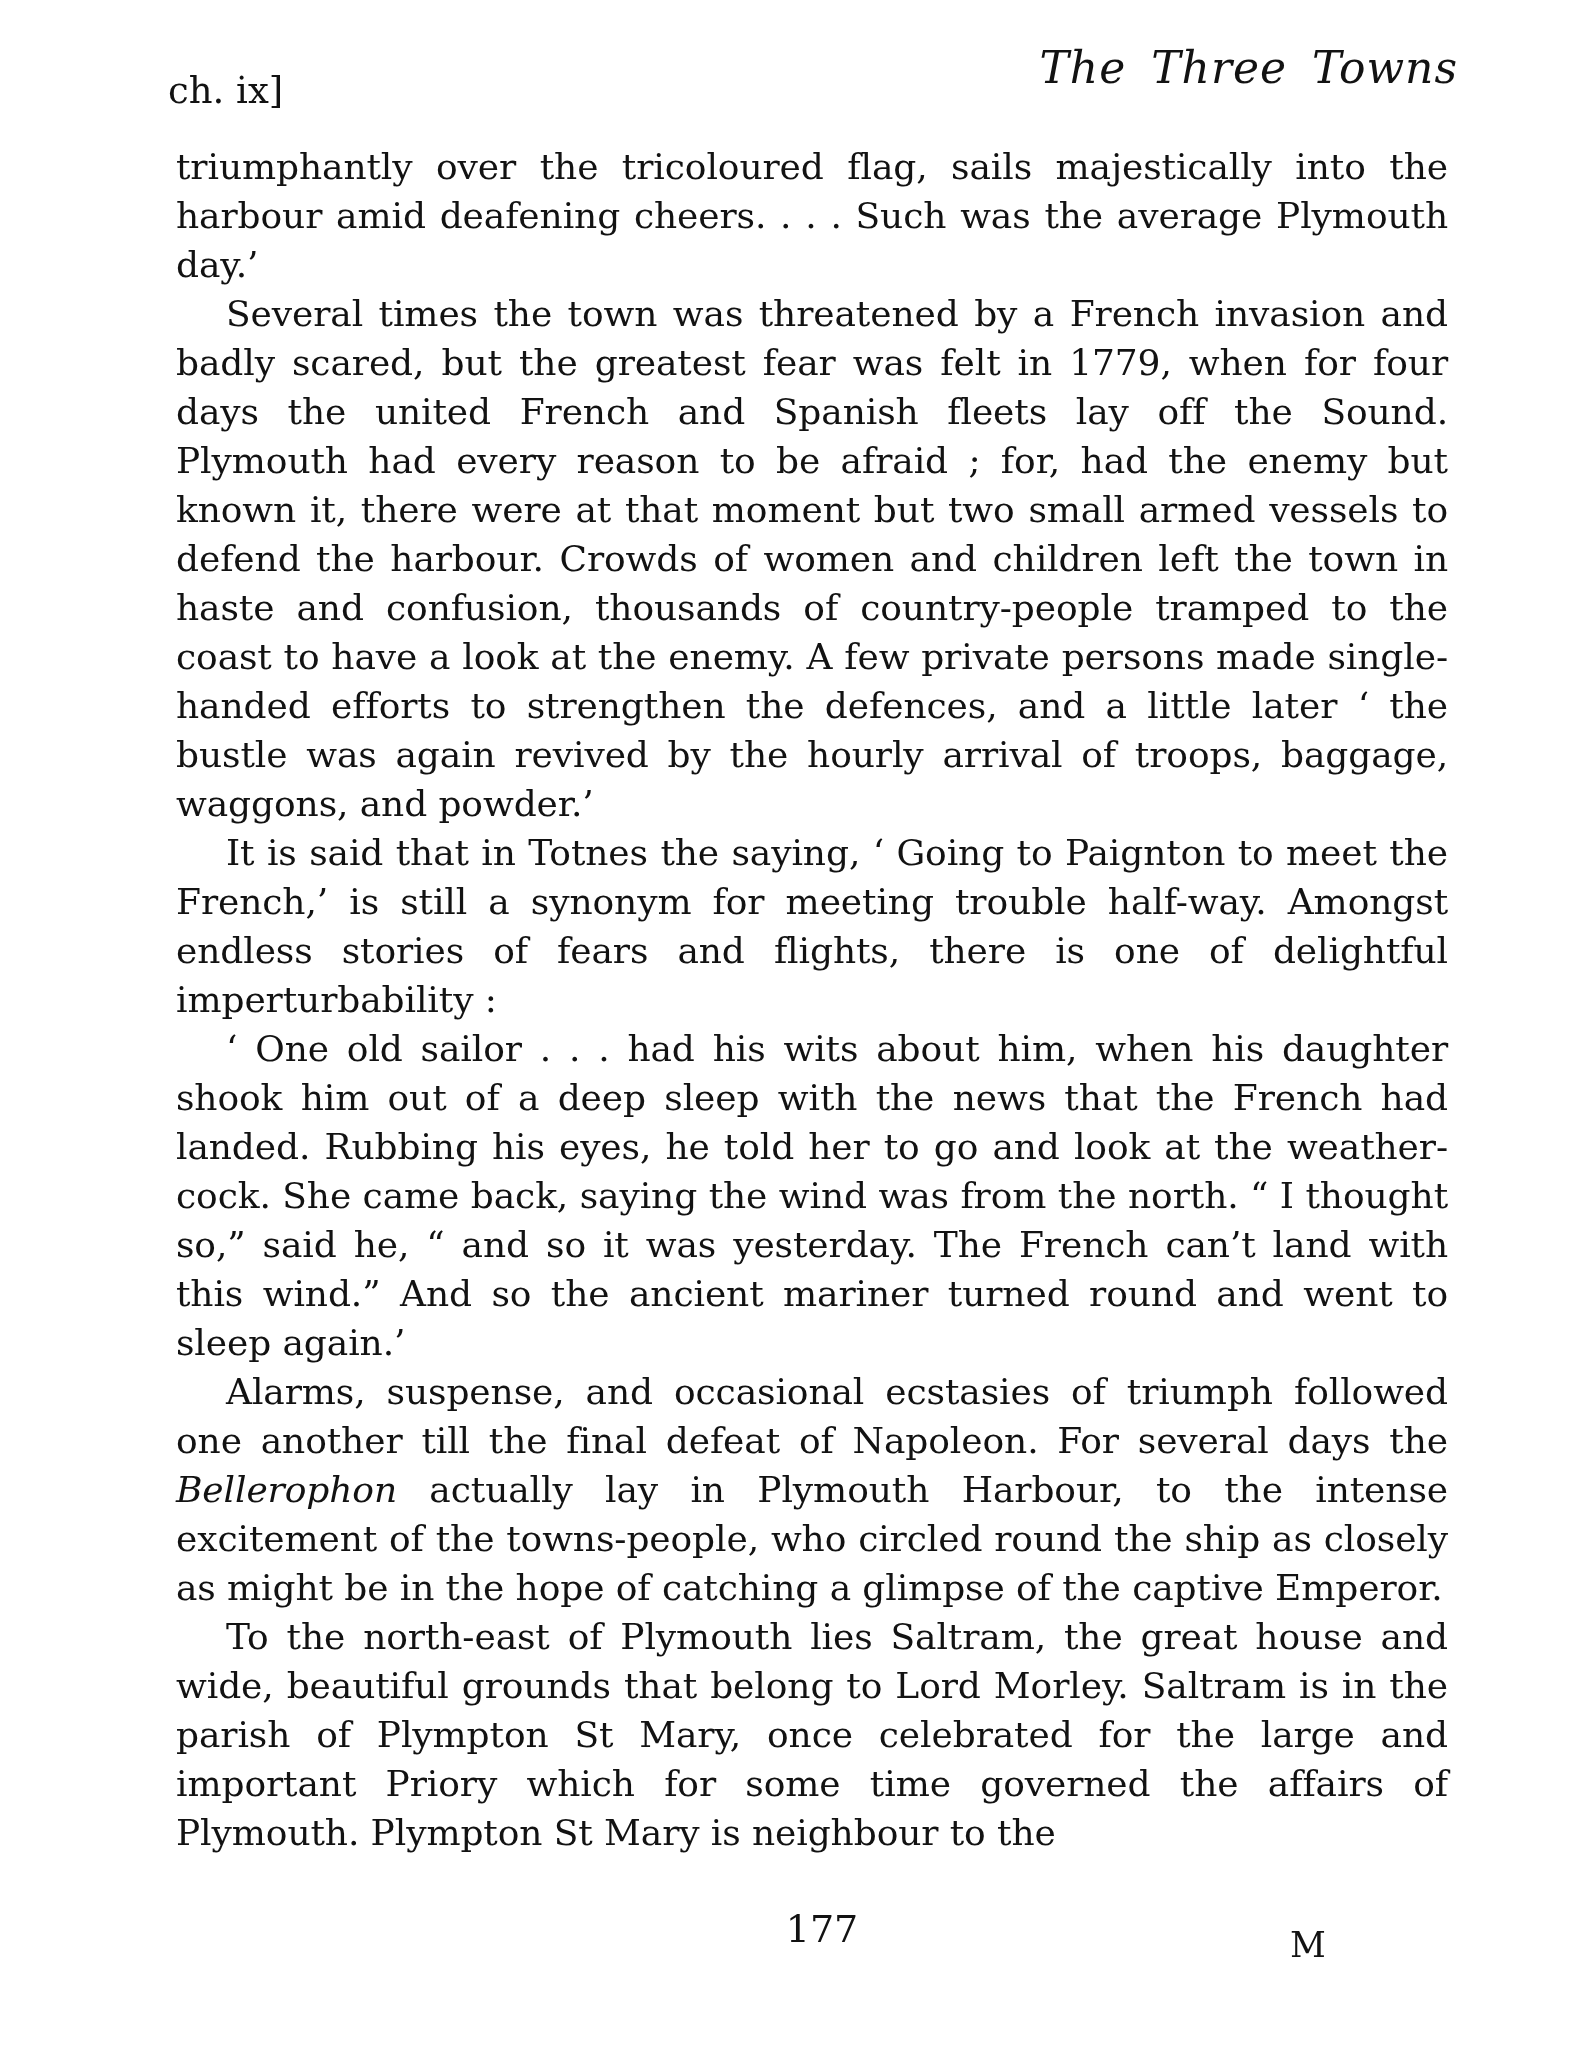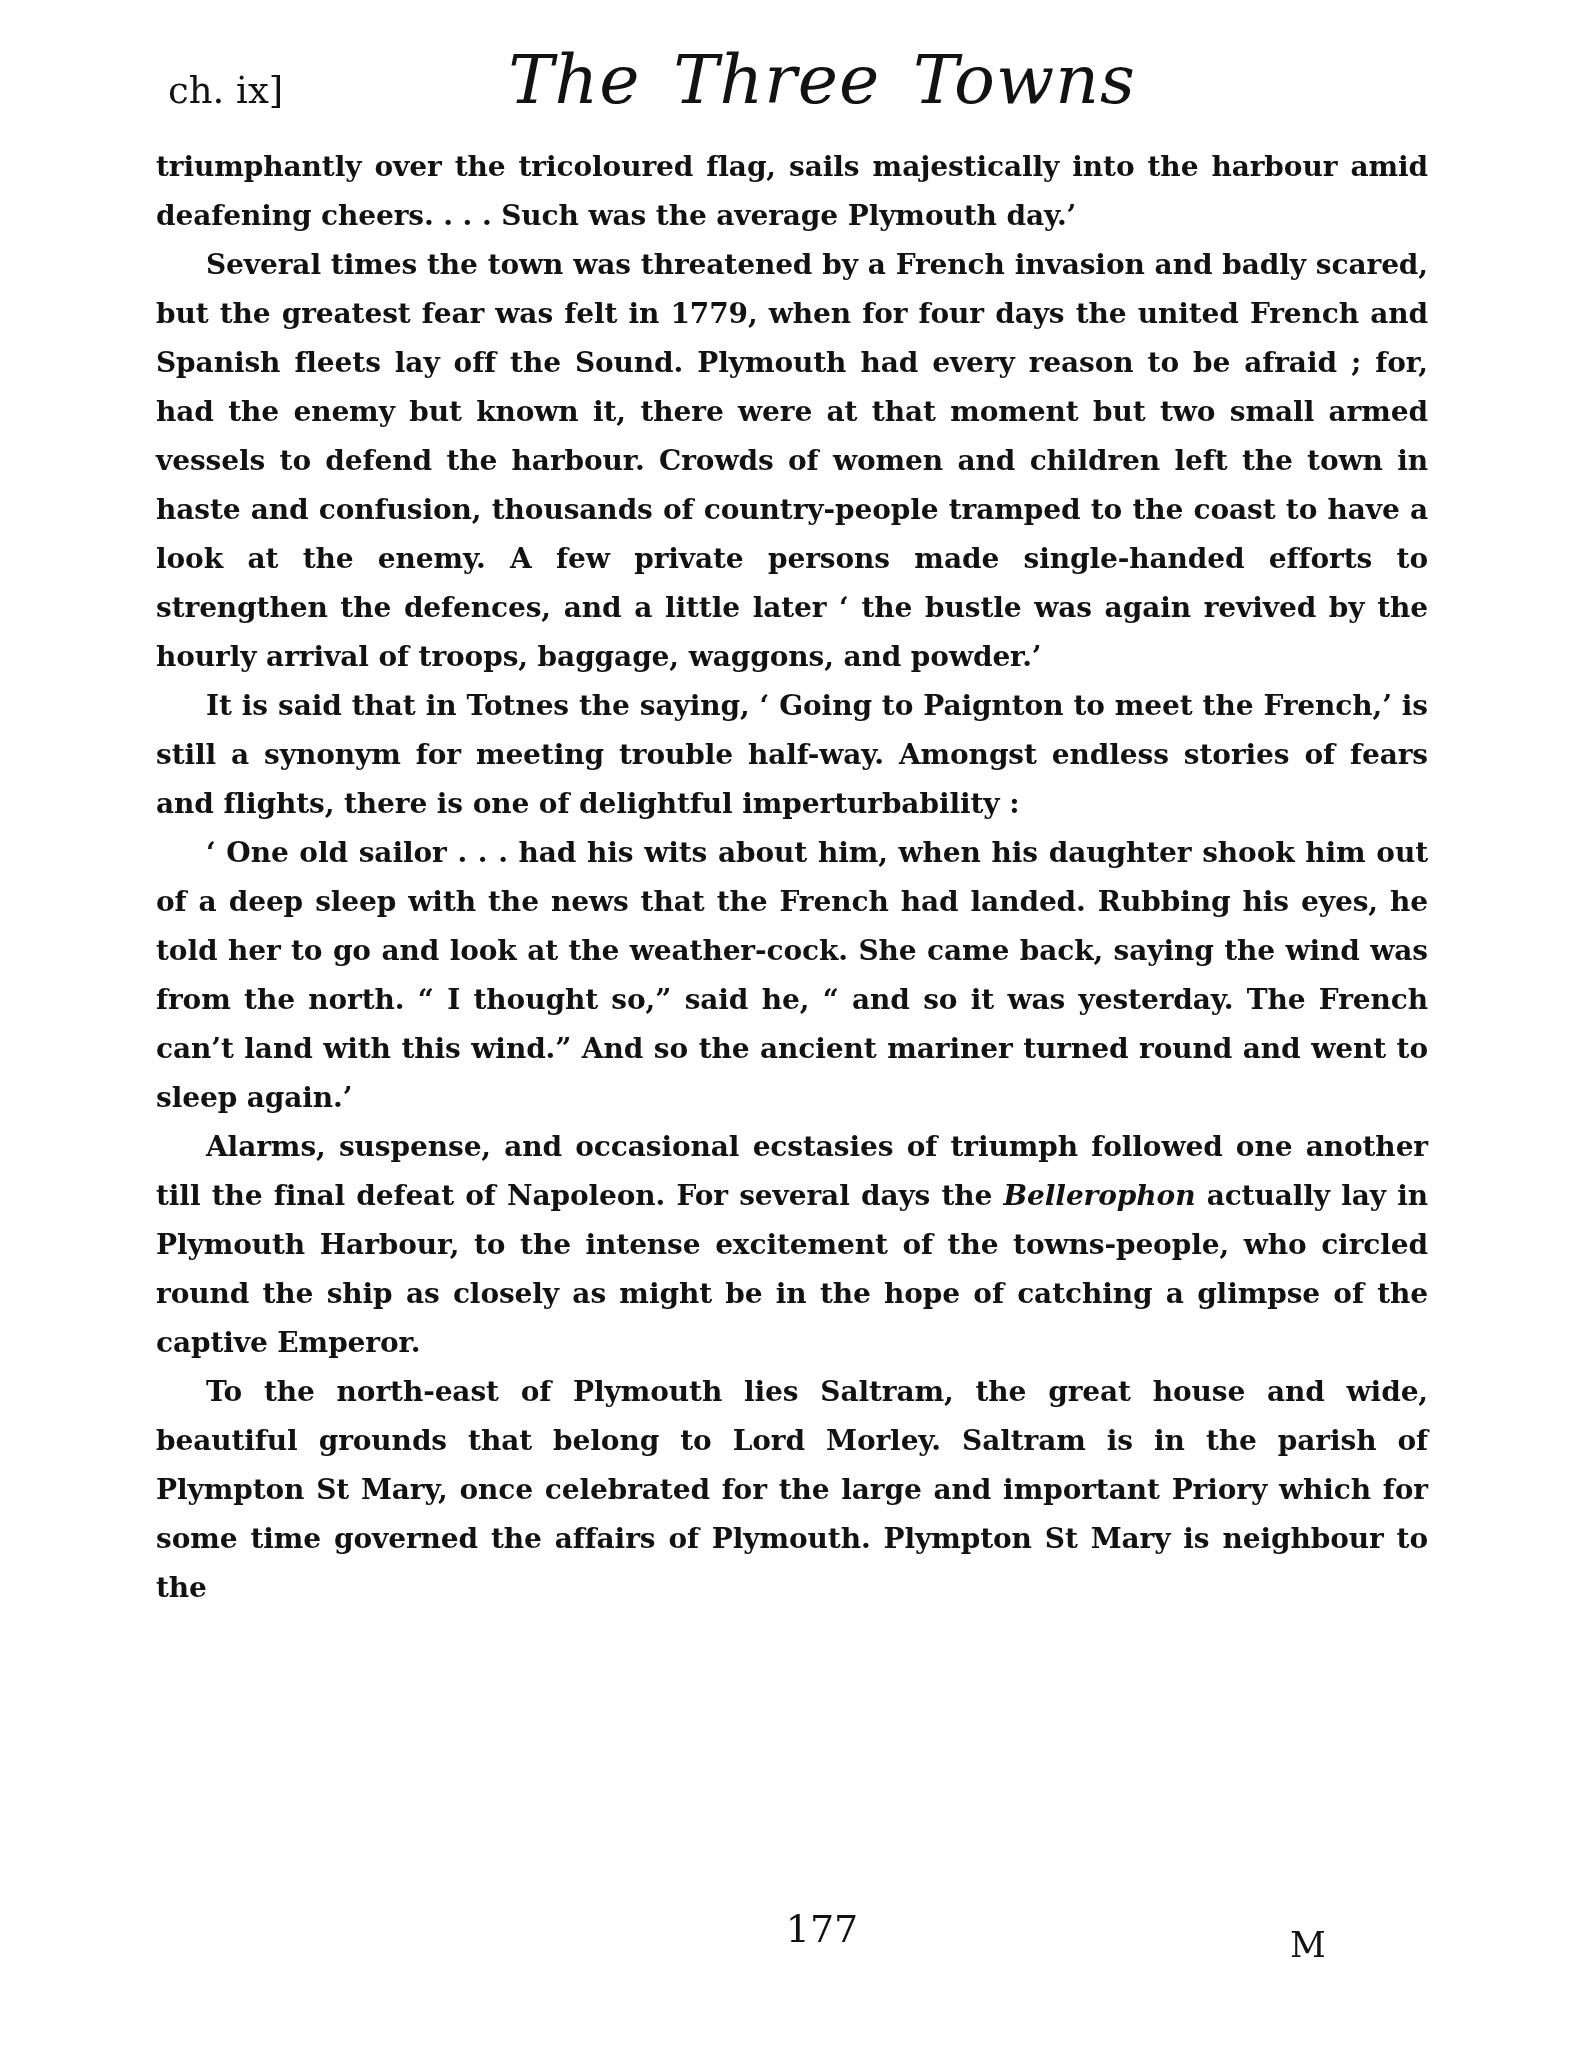--- a/index.html
+++ b/index.html
@@ -23,38 +23,37 @@
     font-size: 37px;
     line-height: 1;
     white-space: nowrap;
   }
   .running-title {
     position: absolute;
     display: block;
     left: 186px;
     top: 46px;
     width: 1272px;
-    text-align: center;
+    text-align: right;
     font-style: italic;
-    font-size: 68px;
+    font-size: 44px;
     line-height: 1;
     letter-spacing: 1px;
     word-spacing: 10px;
     white-space: nowrap;
   }
   .text-block {
     position: absolute;
-    left: 156px;
+    left: 176px;
     top: 142px;
     width: 1272px;
-    font-size: 28px;
+    font-size: 36px;
     line-height: 49px;
     text-align: justify;
     letter-spacing: -0.1px;
-    font-weight: bold;
   }
   .para {
     margin: 0;
     padding: 0;
     text-indent: 50px;
   }
   .para.no-indent {
     text-indent: 0;
   }
   .ship-name {

